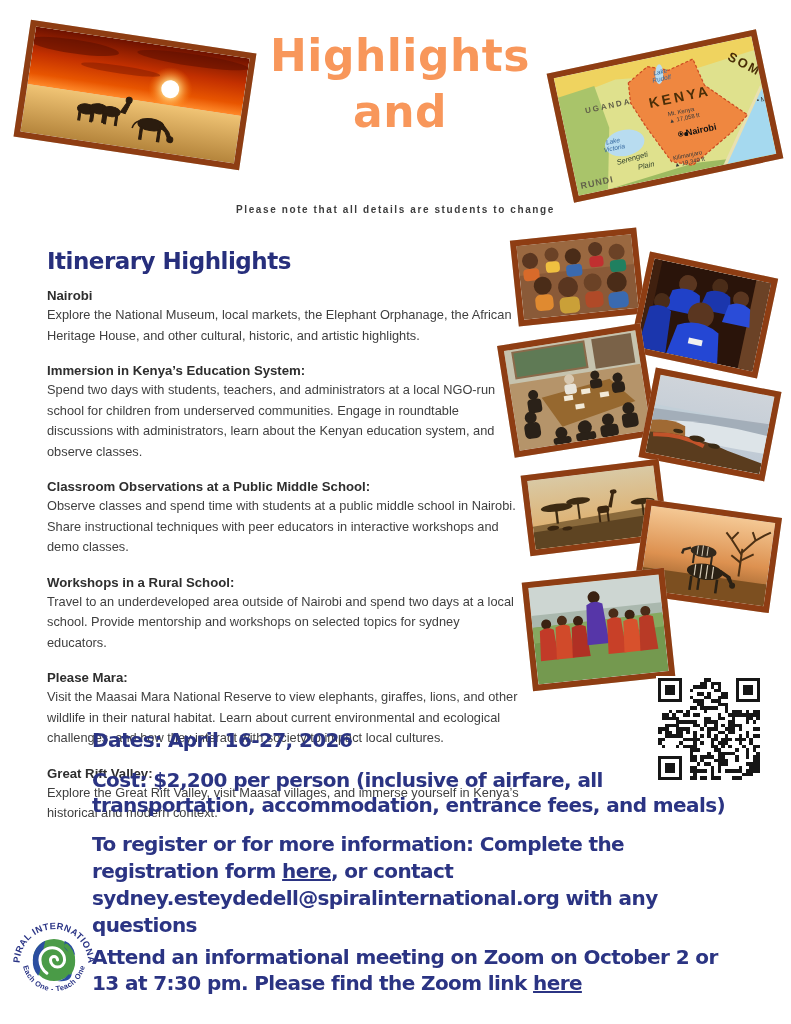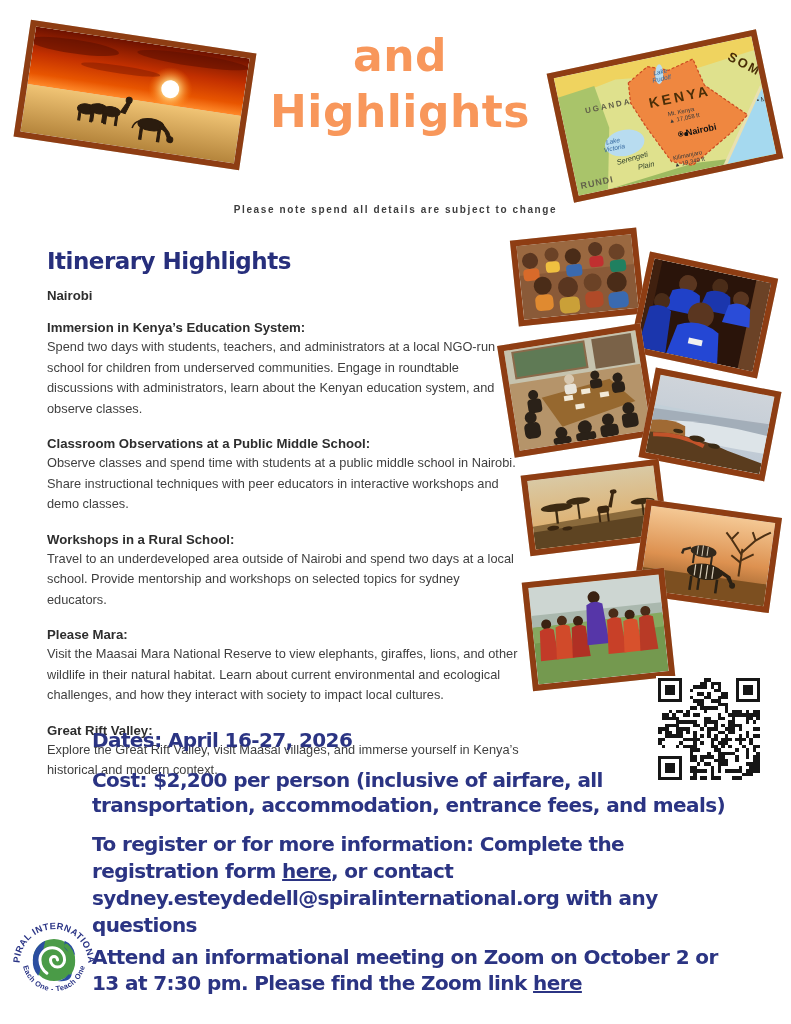--- a/index.html
+++ b/index.html
@@ -129,24 +129,24 @@
             <rect x="136" y="84" width="2.4" height="12"></rect>
           <path d="M139,77 l8,8 3,6 -3,1 -4,-7 -6,-4 z"></path>
             <circle cx="149" cy="92" r="3"></circle>
           <path d="M116,78 q-5,2 -6,8" fill="none" stroke-width="1.6"></path>
         </g>
       </g>
     </svg>
   </div>
 
   <div class="title">
+    <div>Highlights</div>
     <div>and</div>
-    <div>Highlights</div>
-  </div>
-  <div class="subtitle">Please note spend all details are subject to change</div>
+  </div>
+  <div class="subtitle">Please note that all details are students to change</div>
 
   <div class="photo photo-kenya-map">
     <div class="map-inner">
       <svg viewBox="0 0 202 120" width="202" height="120" preserveAspectRatio="none">
         <rect x="0" y="0" width="202" height="120" fill="#dfe18d"></rect>
         <path d="M0,0 h202 v14 L120,22 60,14 0,24 Z" fill="#efd35f"></path>
         <path d="M0,20 L38,16 44,60 30,120 0,120 Z" fill="#a9c46a"></path>
         <path d="M30,120 L120,112 202,120 Z" fill="#9dbb61"></path>
         <path d="M150,120 L202,52 202,120 Z" fill="#a5d9ef"></path>
         <path d="M148,120 L200,50 202,52 152,120 Z" fill="#e8e0b0"></path>
@@ -181,20 +181,21 @@
       <div class="map-label ml-rundi">RUNDI</div>
       <div class="map-label ml-dodoma">Dodoma</div>
     </div>
   </div>
 
   <div class="itinerary">
     <h2>Itinerary Highlights</h2>
 
     <div class="sec">
       <h3>Nairobi</h3>
+      <p>Explore the National Museum, local markets, the Elephant Orphanage, the African Heritage House, and other cultural, historic, and artistic highlights.</p>
     </div>
     <div class="sec">
       <h3>Immersion in Kenya’s Education System:</h3>
       <p>Spend two days with students, teachers, and administrators at a local NGO-run school for children from underserved communities. Engage in roundtable discussions with administrators, learn about the Kenyan education system, and observe classes.</p>
     </div>
     <div class="sec">
       <h3>Classroom Observations at a Public Middle School:</h3>
       <p>Observe classes and spend time with students at a public middle school in Nairobi. Share instructional techniques with peer educators in interactive workshops and demo classes.</p>
     </div>
     <div class="sec">

